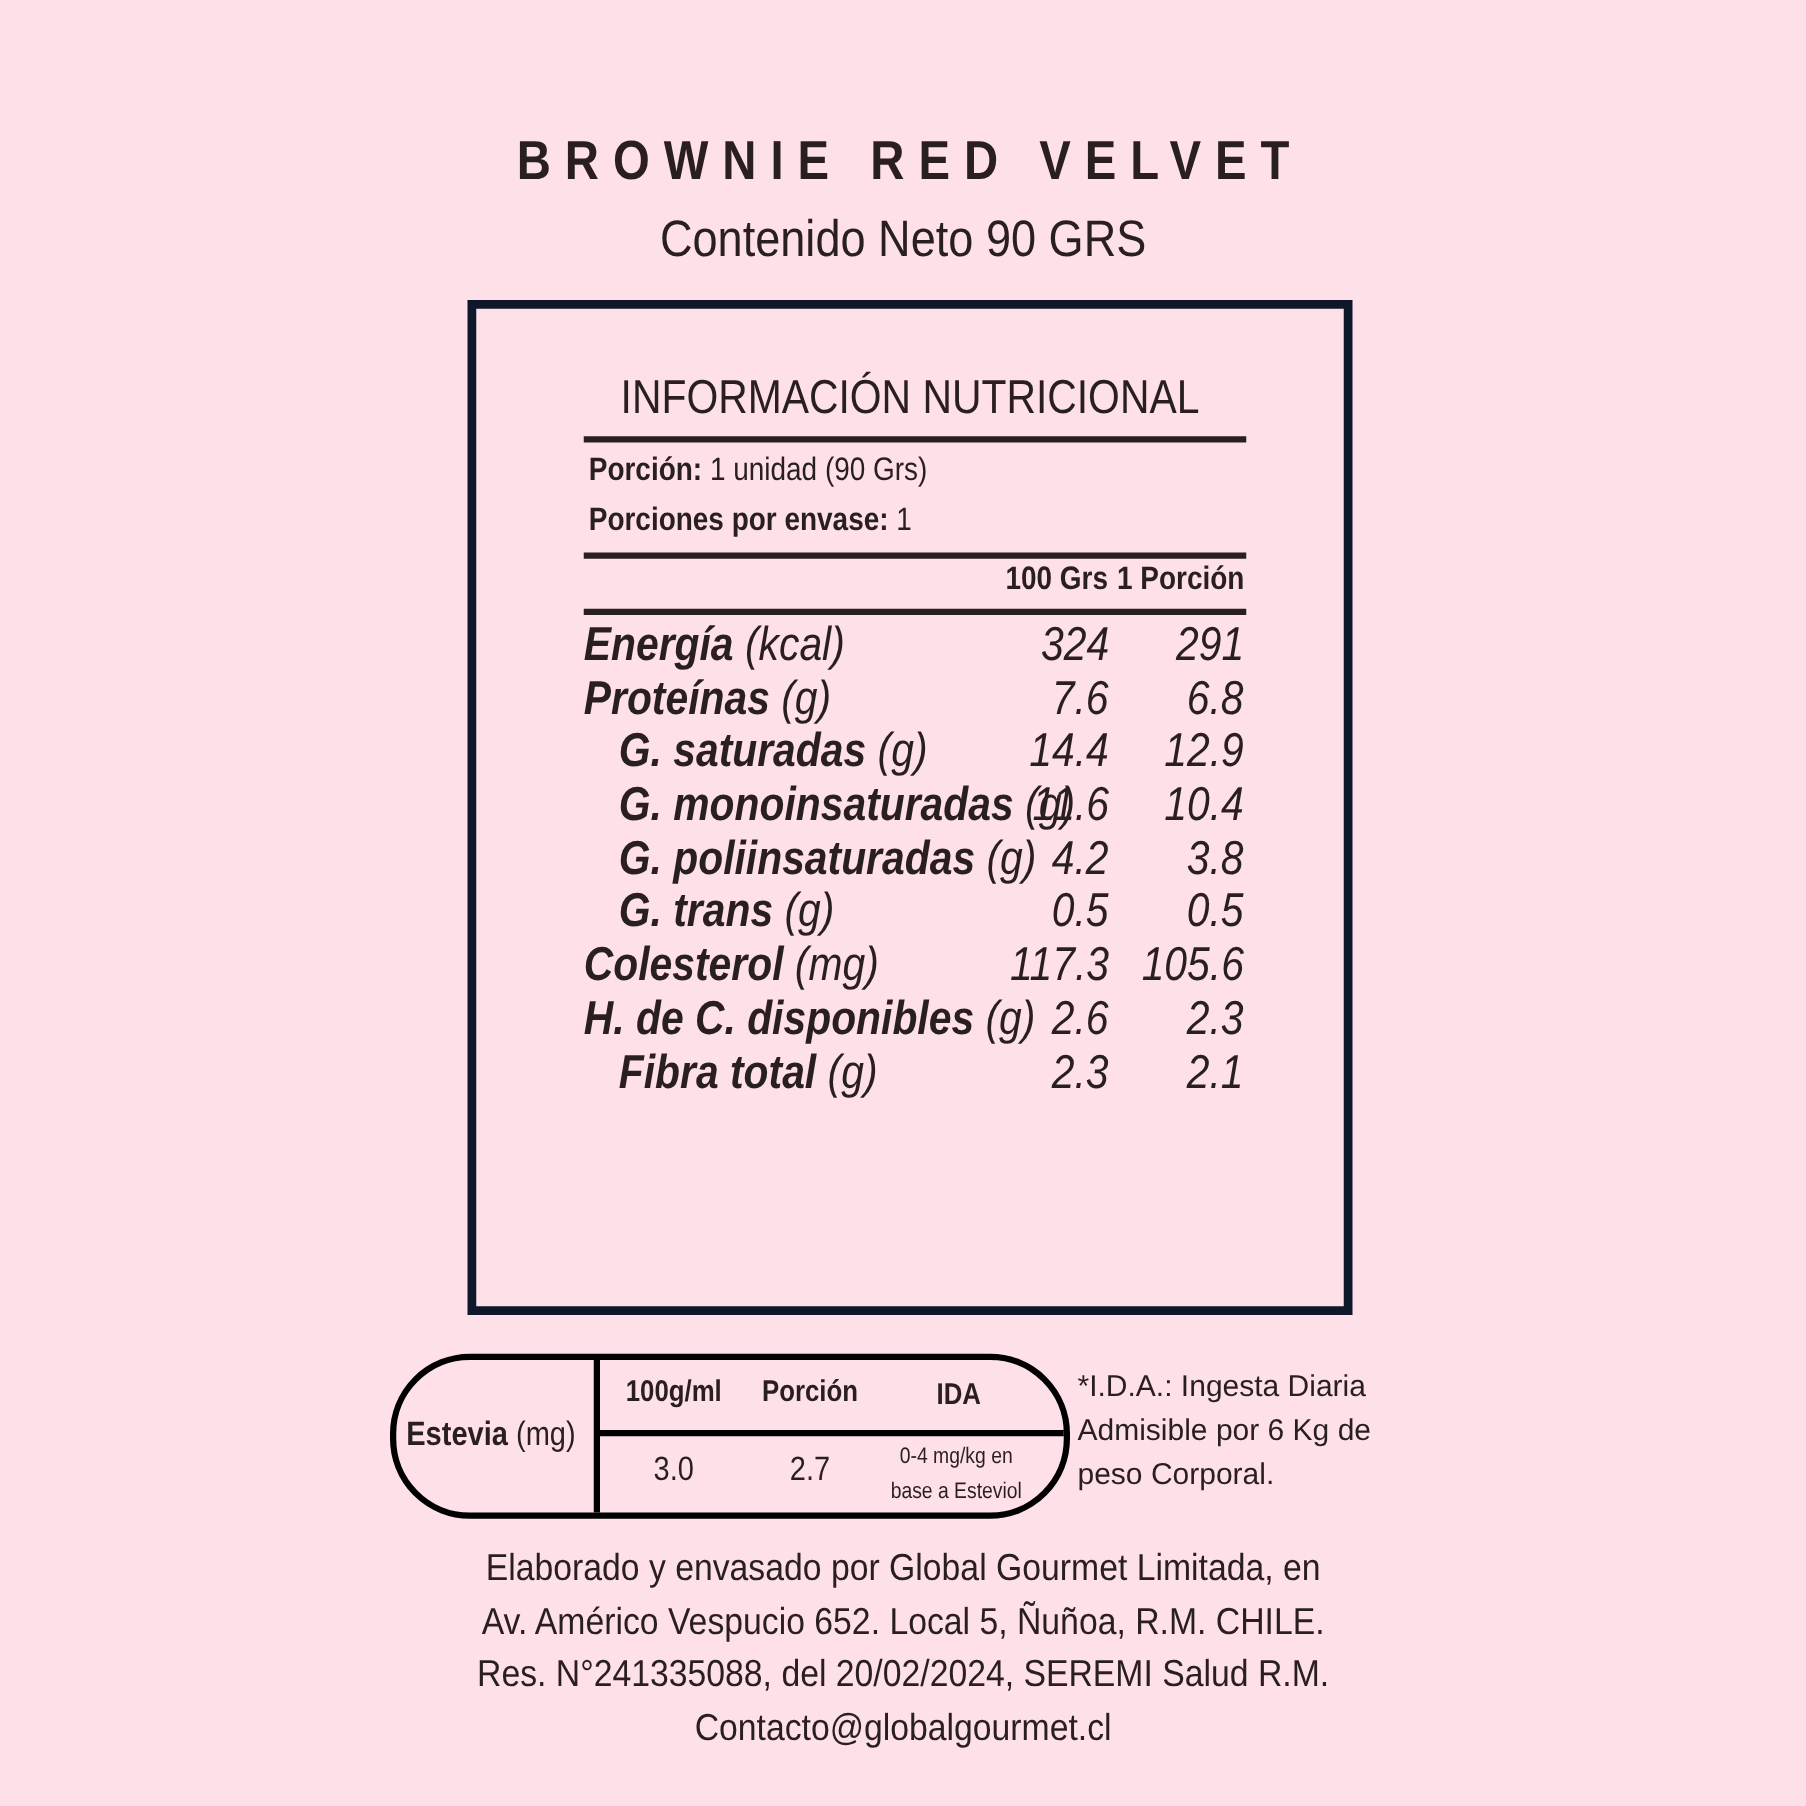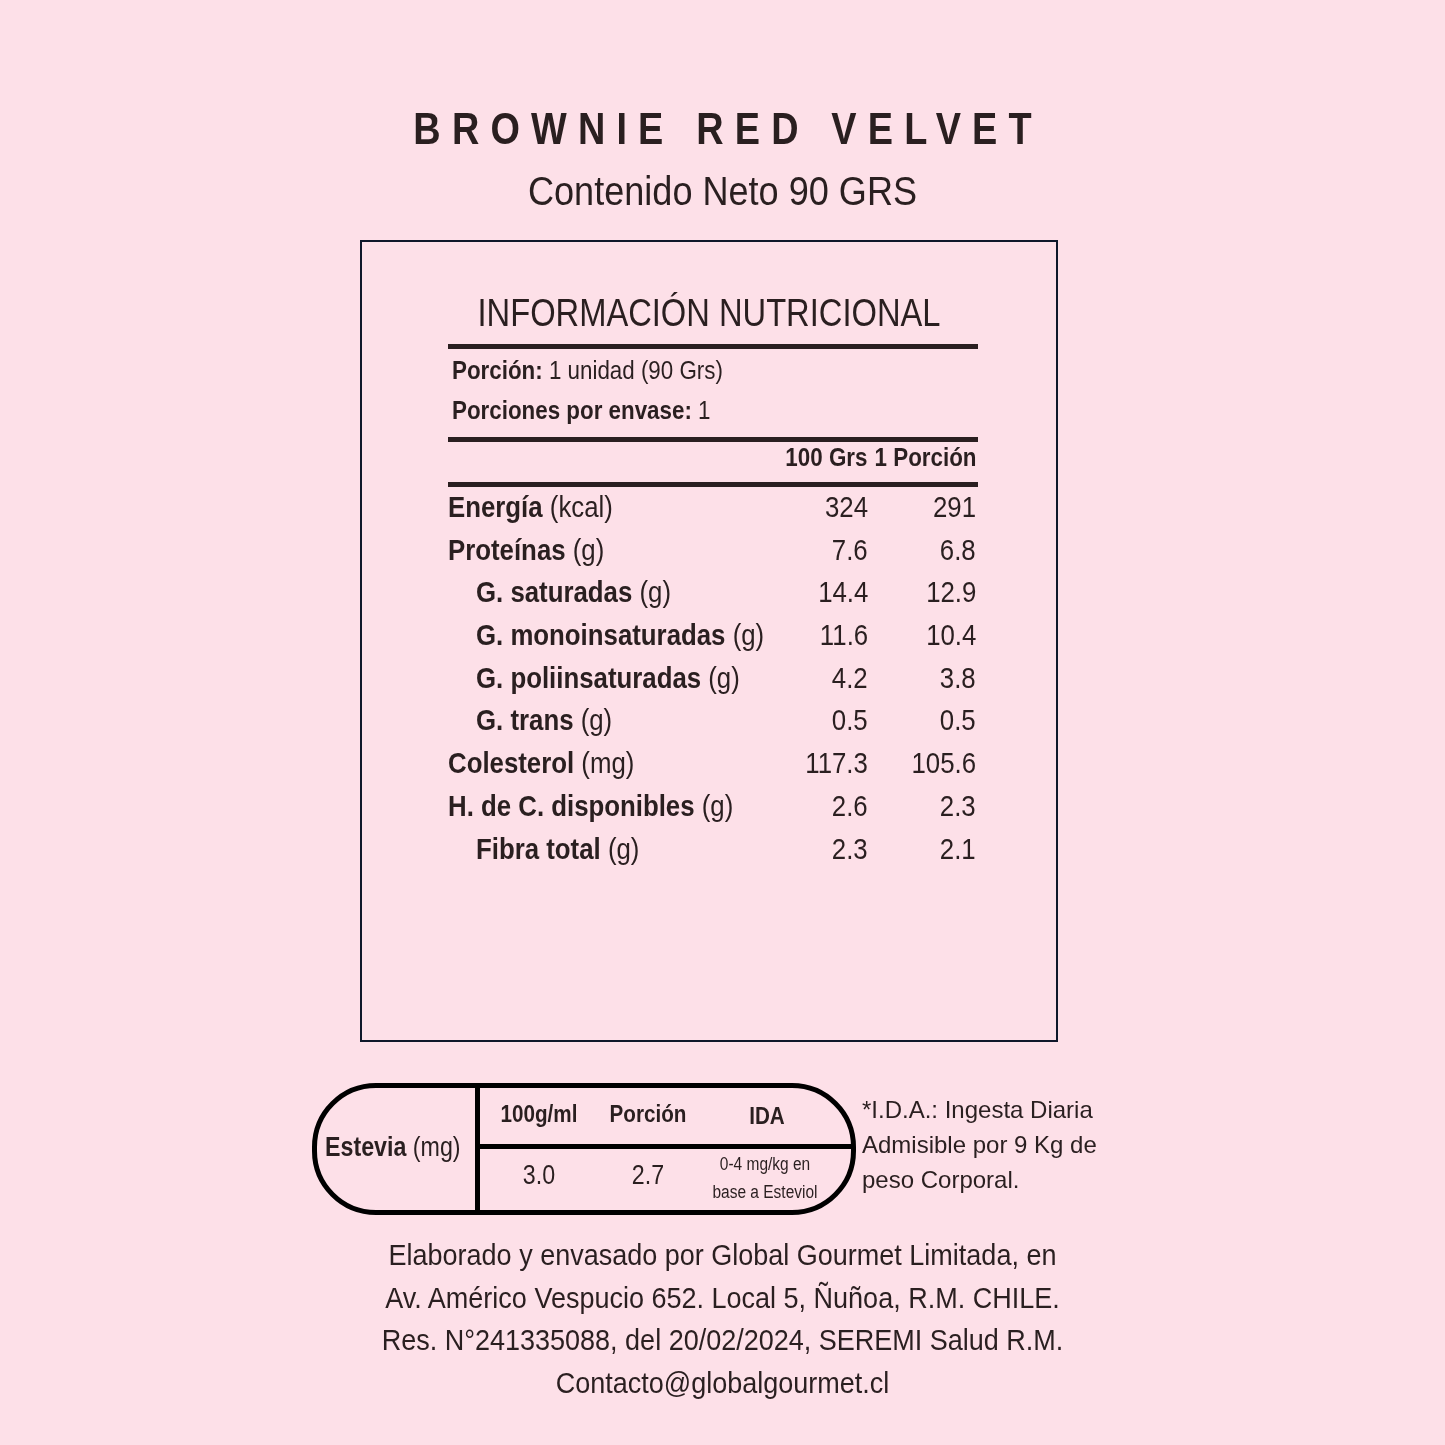--- a/index.html
+++ b/index.html
@@ -33,25 +33,25 @@
       top: 168px;
       left: 0;
       width: 1445px;
       text-align: center;
       font-size: 41px;
       transform: scaleX(0.88);
       transform-origin: center;
     }
     .nutri-box {
       position: absolute;
-      left: 360px;
+      left: 374px;
       top: 240px;
       width: 694px;
       height: 798px;
-      border: 2px solid #0f172a;
+      border: 7px solid #0f172a;
     }
     .nutri-title {
       position: absolute;
       top: 50px;
       left: 0;
       width: 100%;
       text-align: center;
       font-size: 38px;
       transform: scaleX(0.86);
       transform-origin: center;
@@ -84,21 +84,22 @@
     }
     .rows {
       position: absolute;
       top: 246px;
       left: 86px;
       width: 530px;
     }
     .row {
       position: relative;
       height: 42.7px;
-      font-size: 30px;
+      font-size: 38px;
+      font-style: italic;
     }
     .row .label {
       position: absolute;
       left: 0;
       top: 2px;
       white-space: nowrap;
       transform: scaleX(0.86);
       transform-origin: left center;
     }
     .row.indent .label { left: 28px; }
@@ -286,21 +287,21 @@
   <div class="c" style="left:222px;">3.0</div>
   <div class="c" style="left:331px;">2.7</div>
   <div class="ida-val" style="left:448px;">
     <div>0-4 mg/kg en</div>
     <div>base a Esteviol</div>
   </div>
 </div>
 
 <div class="ida-note">
   <div>*I.D.A.: Ingesta Diaria</div>
-  <div>Admisible por 9 Kg de</div>
+  <div>Admisible por 6 Kg de</div>
   <div>peso Corporal.</div>
 </div>
 
 <div class="footer">
   <div>Elaborado y envasado por Global Gourmet Limitada, en</div>
   <div>Av. Américo Vespucio 652. Local 5, Ñuñoa, R.M. CHILE.</div>
   <div>Res. N°241335088, del 20/02/2024, SEREMI Salud R.M.</div>
   <div>Contacto@globalgourmet.cl</div>
 </div>
 

